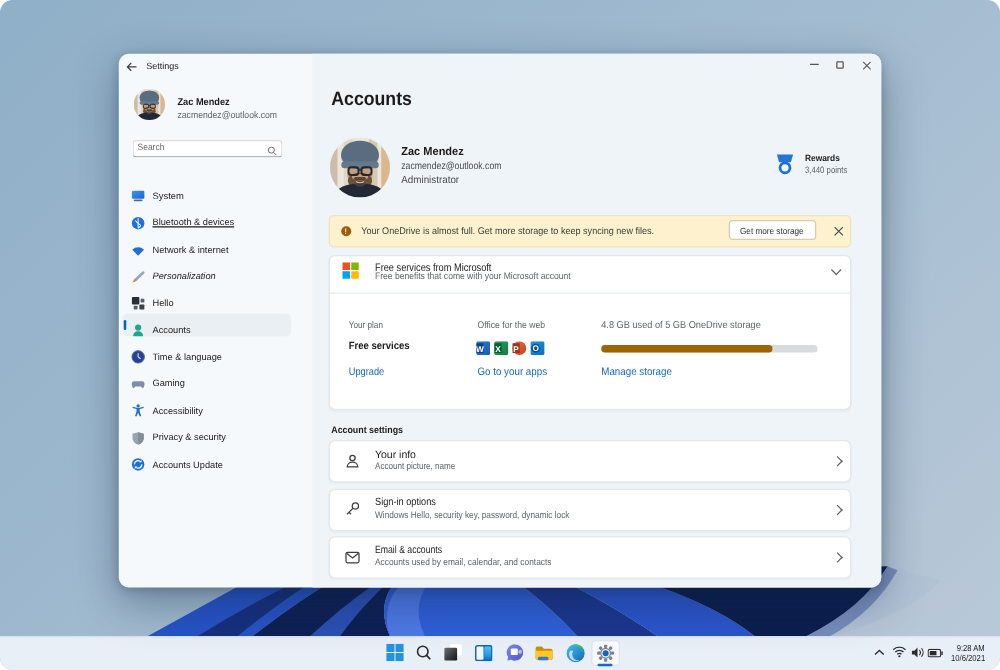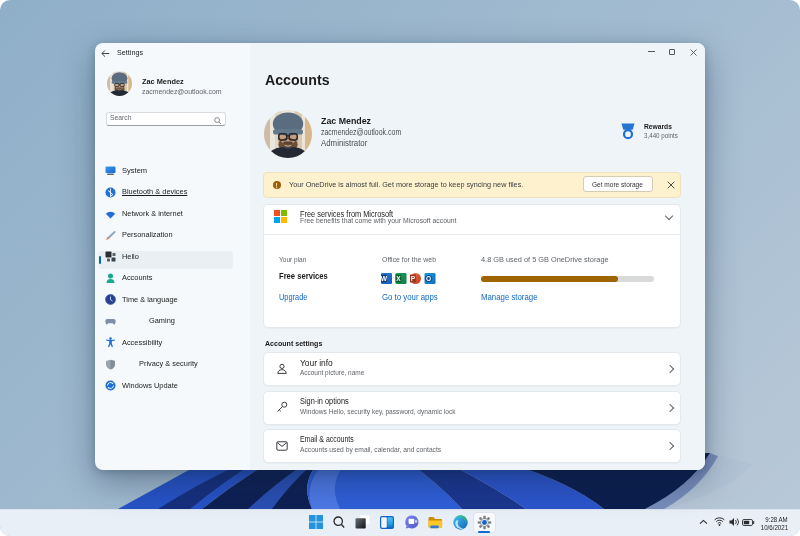--- a/index.html
+++ b/index.html
@@ -80,21 +80,21 @@
     <div class="t" style="left:46.8px;top:35.4px;font-size:8px;font-weight:bold;color:#1b1b1b;transform:scaleX(.92);">Zac Mendez</div>
     <div class="t gray" style="left:46.8px;top:44.8px;font-size:7.6px;transform:scaleX(.91);">zacmendez@outlook.com</div>
     <div style="left:11px;top:68.5px;width:120px;height:14px;background:#fff;border:1px solid #d8dce1;border-bottom-color:#9aa1a8;border-radius:3px;"></div>
     <div class="t" style="left:15px;top:71px;font-size:7.4px;color:#63686e;transform:scaleX(.92);">Search</div>
     <svg style="left:119px;top:73.5px;" width="7.5" height="7.5" viewBox="0 0 9 9">
         <circle cx="3.7" cy="3.7" r="2.9" fill="none" stroke="#5f6368" stroke-width="0.9"></circle>
         <path d="M6 6L8.3 8.3" stroke="#5f6368" stroke-width="0.9"></path>
       </svg>
     <div id="navsel" style="left:3px;top:208px;width:135px;height:17.5px;background:#eaeff4;border-radius:4px;"></div>
     <div style="left:3.5px;top:213px;width:2px;height:8px;background:#0067c0;border-radius:1px;"></div>
-    <div id="nav" style="left:0;top:16px;width:250px;height:426px;">
+    <div id="nav" style="left:0;top:2px;width:250px;height:426px;">
       <svg style="left:10px;top:106px;" width="11" height="11" viewBox="0 0 11 11">
           <rect x="0.5" y="1.5" width="10" height="6.5" rx="1" fill="url(#gsys)"></rect>
           <rect x="2" y="8.5" width="7" height="1.4" rx="0.7" fill="#54667a"></rect>
           <defs>
             <linearGradient id="gsys" x1="0" y1="0" x2="1" y2="1">
               <stop offset="0" stop-color="#3f9af0"></stop>
               <stop offset="1" stop-color="#1565c8"></stop>
             </linearGradient>
           </defs>
         </svg>
@@ -105,21 +105,21 @@
         </svg>
       <div class="t nvt" style="left:27px;top:129px;text-decoration:underline;">Bluetooth &amp; devices</div>
       <svg style="left:10px;top:149.5px;" width="11" height="11" viewBox="0 0 11 11">
           <path d="M5.5 9.5L0.8 4.8a6.6 6.6 0 0 1 9.4 0z" fill="#1f6fd6"></path>
         </svg>
       <div class="t nvt" style="left:27px;top:150.5px;">Network &amp; internet</div>
       <svg style="left:10px;top:170.5px;" width="11" height="11" viewBox="0 0 11 11">
           <path d="M1 10l1.8-3L9 1.2a1 1 0 0 1 1.4 1.4L4.3 8.6z" fill="#8fa6bc"></path>
           <path d="M1 10l1.8-3 1.5 1.6z" fill="#e8833a"></path>
         </svg>
-      <div class="t nvt" style="left:27px;top:172px;">Personalization</div>
+      <div class="t nvt" style="left:27px;top:172px;font-style:italic;">Personalization</div>
       <svg style="left:10px;top:192px;" width="11" height="11" viewBox="0 0 11 11">
           <rect x="0.5" y="0.5" width="6" height="6" rx="0.8" fill="#2a2f36"></rect>
           <rect x="7.5" y="2" width="3" height="3" rx="0.5" fill="#566069"></rect>
           <rect x="2" y="7.5" width="3" height="3" rx="0.5" fill="#566069"></rect>
           <rect x="6.5" y="6.5" width="4" height="4" rx="0.6" fill="#39414a"></rect>
         </svg>
       <div class="t nvt" style="left:27px;top:193.5px;">Hello</div>
       <svg style="left:10px;top:213.5px;" width="11" height="11" viewBox="0 0 11 11">
           <circle cx="5.5" cy="3" r="2.5" fill="#17a98d"></circle>
           <path d="M1.5 10c0-2.4 1.7-4 4-4s4 1.6 4 4z" fill="#17a98d"></path>
@@ -127,37 +127,37 @@
       <div class="t nvt" style="left:27px;top:215px;">Accounts</div>
       <svg style="left:10px;top:235px;" width="11" height="11" viewBox="0 0 11 11">
           <circle cx="5.5" cy="5.5" r="5" fill="#28418c"></circle>
           <circle cx="5.5" cy="5.5" r="5" fill="none" stroke="#4d6ab8" stroke-width="0.8"></circle>
           <path d="M5.5 2.6v3l2 1.4" stroke="#cfe0ff" stroke-width="0.9" fill="none"></path>
         </svg>
       <div class="t nvt" style="left:27px;top:236.5px;">Time &amp; language</div>
       <svg style="left:10px;top:256.5px;" width="11" height="11" viewBox="0 0 11 11">
           <path d="M2.3 3h6.4c1.4 0 2.1 1.2 1.9 2.6-.2 1.5-.7 2.9-1.3 2.9-.9 0-1.1-1.3-1.8-1.3H3.5c-.7 0-.9 1.3-1.8 1.3-.6 0-1.1-1.4-1.3-2.9C.2 4.2.9 3 2.3 3z" fill="#7d8fa8"></path>
         </svg>
-      <div class="t nvt" style="left:27px;top:258px;margin-left:27px;">Gaming</div>
+      <div class="t nvt" style="left:27px;top:258px;">Gaming</div>
       <svg style="left:10px;top:278px;" width="11" height="11" viewBox="0 0 11 11">
           <circle cx="5.5" cy="1.6" r="1.3" fill="#1f6fd6"></circle>
           <path d="M1 3.4l3.2.8v2.2L3 9.8l1.1.4 1.4-3 1.4 3 1.1-.4-1.2-3.4V4.2l3.2-.8-.2-1-3.3.7H4.5l-3.3-.7z" fill="#1f6fd6"></path>
         </svg>
       <div class="t nvt" style="left:27px;top:279.5px;text-align:right;">Accessibility</div>
       <svg style="left:10px;top:299.5px;" width="11" height="11" viewBox="0 0 11 11">
           <path d="M5.5 0.7L10 2v3.3c0 2.6-1.9 4.6-4.5 5.3C2.9 9.9 1 7.9 1 5.3V2z" fill="#9aa4ad"></path>
           <path d="M5.5 0.7L10 2v3.3c0 2.6-1.9 4.6-4.5 5.3z" fill="#848e98"></path>
         </svg>
-      <div class="t nvt" style="left:27px;top:301px;margin-left:17px;">Privacy &amp; security</div>
+      <div class="t nvt" style="left:27px;top:301px;">Privacy &amp; security</div>
       <svg style="left:10px;top:321px;" width="11" height="11" viewBox="0 0 11 11">
           <circle cx="5.5" cy="5.5" r="5" fill="#1f6fd6"></circle>
           <path d="M2.5 5.5a3 3 0 0 1 5.3-1.9M8.5 5.5a3 3 0 0 1-5.3 1.9" stroke="#fff" stroke-width="0.9" fill="none"></path>
           <path d="M8.2 1.9v1.9H6.3zM2.8 9.1V7.2h1.9z" fill="#fff"></path>
         </svg>
-      <div class="t nvt" style="left:27px;top:322.5px;">Windows Update</div>
+      <div class="t nvt" style="left:27px;top:322.5px;">Accounts Update</div>
     </div>
 
     <div class="t" style="left:170px;top:29.4px;font-size:15.4px;font-weight:bold;color:#1b1b1b;transform:scaleX(.92);">Accounts</div>
     <svg style="left:169px;top:66.5px;" width="48" height="48" viewBox="0 0 48 48">
         <defs>
           <clipPath id="avc2">
             <circle cx="24" cy="24" r="24"></circle>
           </clipPath>
         </defs>
         <g clip-path="url(#avc2)">

